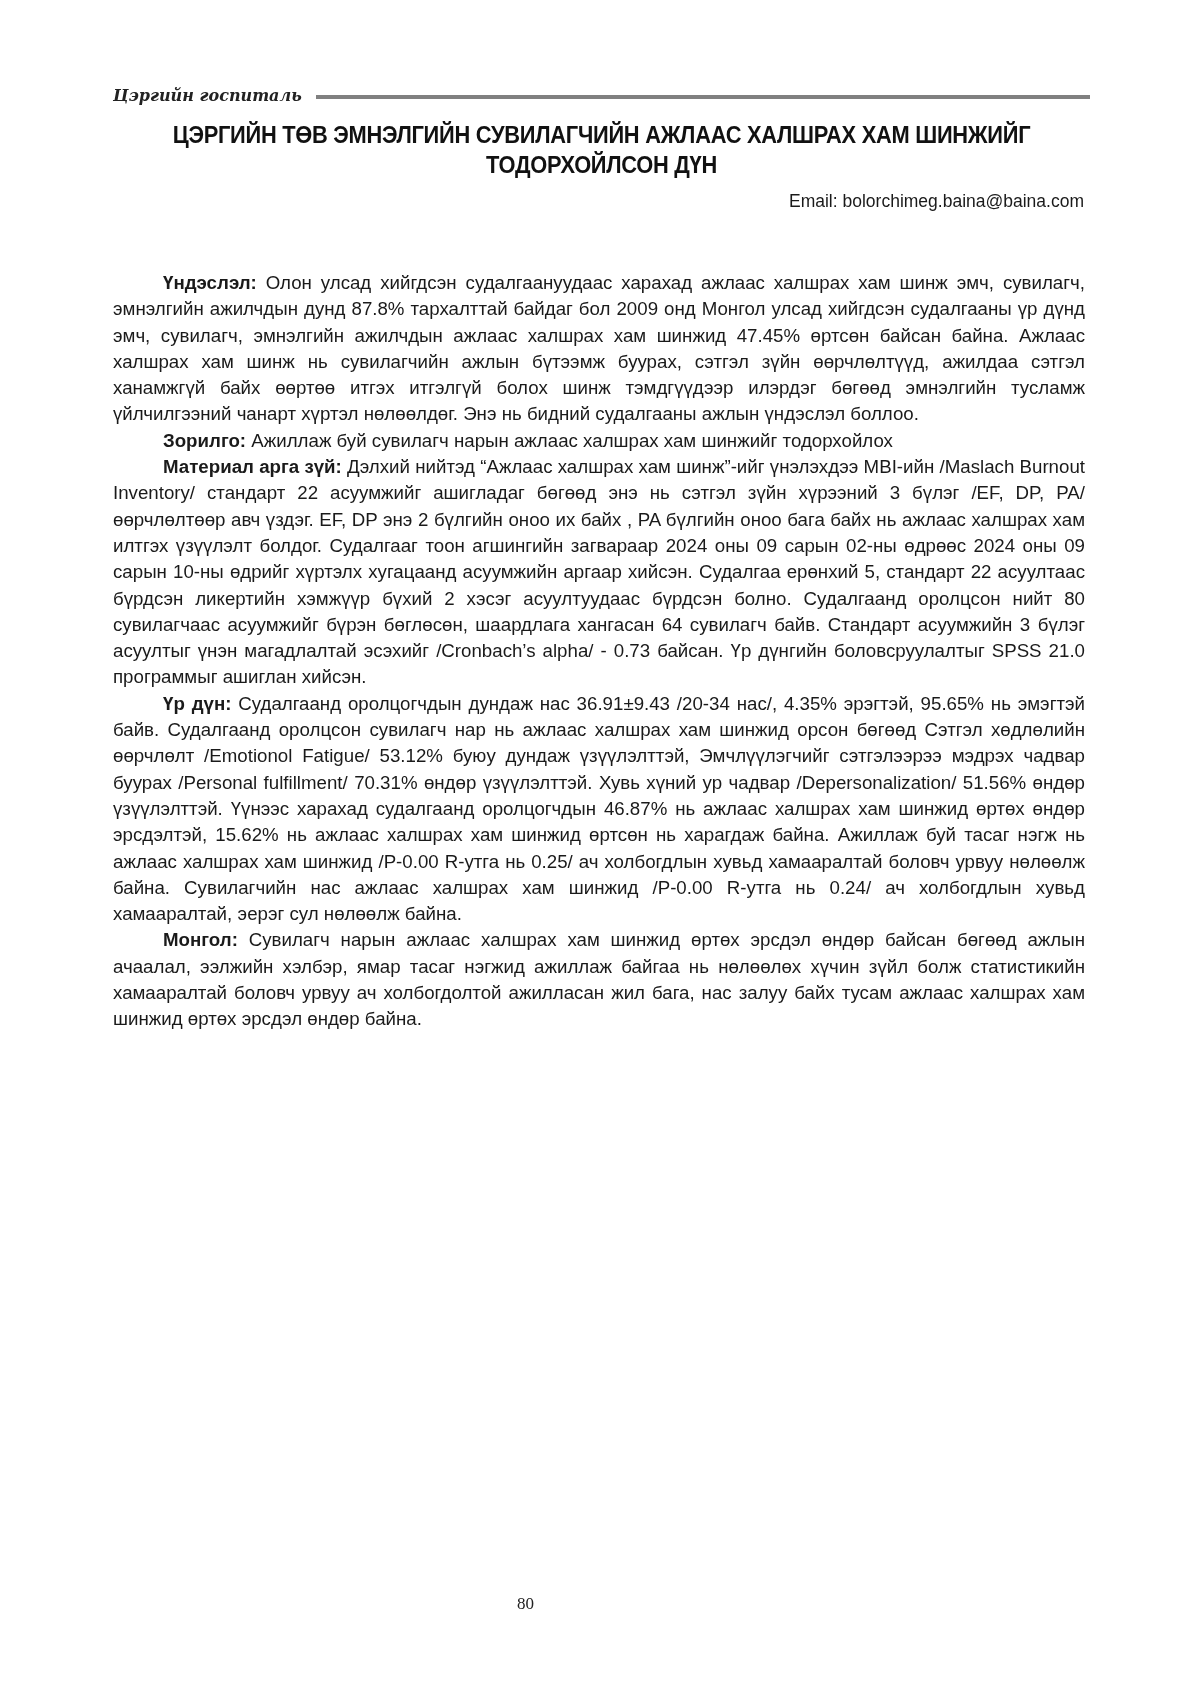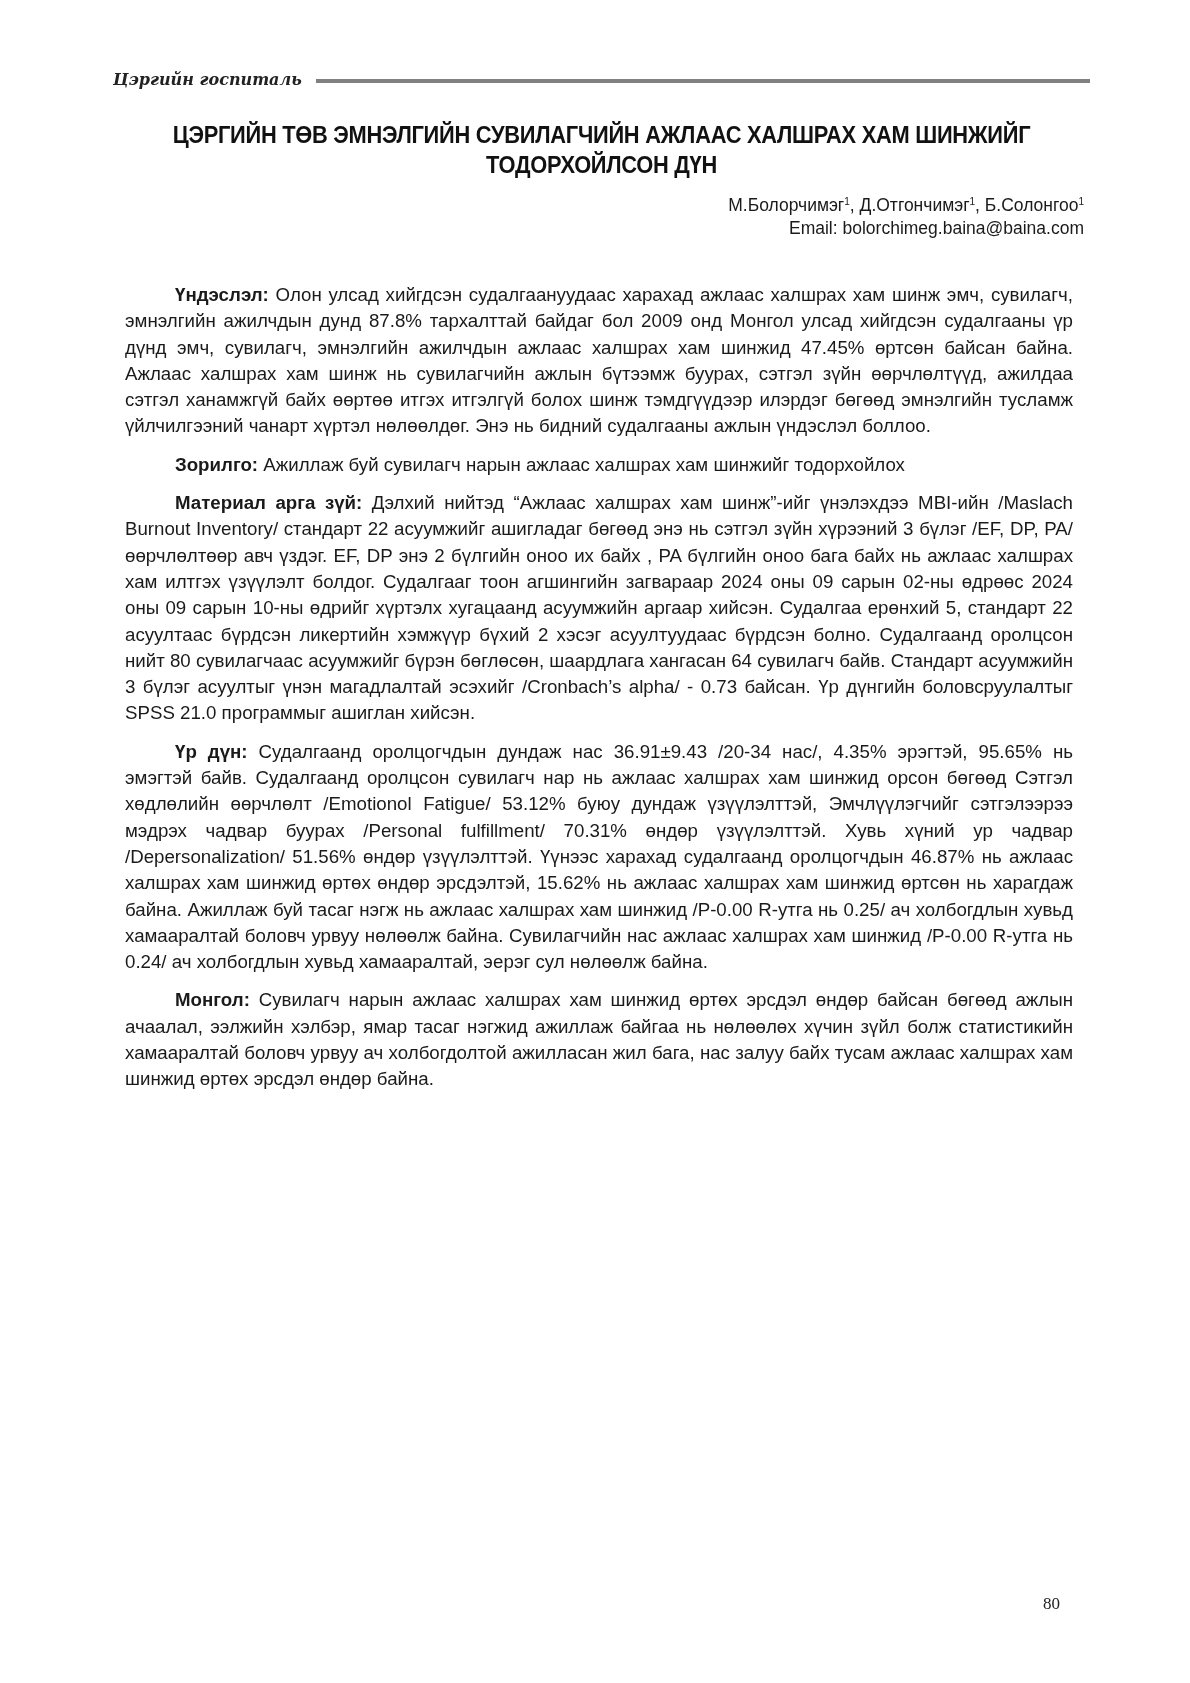--- a/index.html
+++ b/index.html
@@ -1,44 +1,41 @@
 <!DOCTYPE html>
 <html><head>
 <meta charset="utf-8">
 <style>
   html, body { margin: 0; padding: 0; background: #ffffff; }
   body { width: 1190px; height: 1683px; position: relative; overflow: hidden; color: #1e1e1e; }
-  .header { position: absolute; left: 113px; top: 64px; width: 977px; height: 30px; display: flex; align-items: center; }
+  .header { position: absolute; left: 113px; top: 80px; width: 977px; height: 30px; display: flex; align-items: center; }
   .journal { font-family: "DejaVu Serif", serif; font-style: italic; font-weight: bold; font-size: 16px; color: #222; white-space: nowrap; }
   .rule { flex: 1; height: 4px; background: #808080; margin-left: 14px; margin-top: 4px; }
   .title { position: absolute; left: 113px; top: 120px; width: 977px; text-align: center; font-family: "Liberation Sans", sans-serif; font-weight: bold; font-size: 23.5px; line-height: 30px; letter-spacing: -0.3px; transform: scaleX(0.93); transform-origin: center top; color: #111; }
   .authors { position: absolute; right: 106px; top: 190px; text-align: right; font-family: "Liberation Sans", sans-serif; font-size: 17.5px; line-height: 23px; color: #1a1a1a; }
   .authors sup { font-size: 10px; vertical-align: 6px; }
   .body { position: absolute; left: 113px; top: 270px; width: 972px; font-family: "Liberation Sans", sans-serif; font-size: 18.7px; line-height: 26.3px; text-align: justify; color: #1a1a1a; }
-  .body p { margin: 12px; text-indent: 50px; }
+  .body p { margin: 0; text-indent: 50px; }
   .body b { font-weight: bold; }
-  .pagenum { position: absolute; left: 9px; width: 1051px; top: 1594px; text-align: right; font-family: "Liberation Serif", serif; font-size: 17px; color: #222; }
+  .pagenum { position: absolute; left: 0; width: 1051px; top: 1594px; text-align: center; font-family: "Liberation Serif", serif; font-size: 17px; color: #222; }
 </style>
 </head>
 <body>
 
 <div class="header">
   <span class="journal">Цэргийн госпиталь</span>
   <div class="rule"></div>
 </div>
 
 <div class="title">
   <div>ЦЭРГИЙН ТӨВ ЭМНЭЛГИЙН СУВИЛАГЧИЙН АЖЛААС ХАЛШРАХ ХАМ ШИНЖИЙГ</div>
   <div>ТОДОРХОЙЛСОН ДҮН</div>
 </div>
 
 <div class="authors">
-  <div>
-    <span>М.Болорчимэг</span><sup>1</sup><span>, </span><span>Д.Отгончимэг</span><sup>1</sup><span>, </span><span>Б.Солонгоо</span><sup>1</sup>
-  </div>
   <div>Email: bolorchimeg.baina@baina.com</div>
 </div>
 
 <div class="body">
   <p><b>Үндэслэл:</b><span> Олон улсад хийгдсэн судалгаануудаас харахад ажлаас халшрах хам шинж эмч, сувилагч, эмнэлгийн ажилчдын дунд 87.8% тархалттай байдаг бол 2009 онд Монгол улсад хийгдсэн судалгааны үр дүнд эмч, сувилагч, эмнэлгийн ажилчдын ажлаас халшрах хам шинжид 47.45%  өртсөн байсан байна. Ажлаас халшрах хам шинж нь сувилагчийн ажлын бүтээмж буурах, сэтгэл зүйн өөрчлөлтүүд, ажилдаа сэтгэл ханамжгүй байх өөртөө итгэх итгэлгүй болох шинж тэмдгүүдээр илэрдэг бөгөөд эмнэлгийн тусламж үйлчилгээний чанарт хүртэл нөлөөлдөг. Энэ нь бидний судалгааны ажлын үндэслэл боллоо.</span></p>
   <p><b>Зорилго:</b><span> Ажиллаж буй сувилагч нарын ажлаас халшрах хам шинжийг тодорхойлох</span></p>
   <p><b>Материал арга зүй:</b><span> Дэлхий нийтэд “Ажлаас халшрах хам шинж”-ийг үнэлэхдээ MBI-ийн /Maslach Burnout Inventory/ стандарт 22 асуумжийг ашигладаг бөгөөд энэ нь сэтгэл зүйн хүрээний 3 бүлэг /EF, DP, PA/ өөрчлөлтөөр авч үздэг. EF, DP энэ 2 бүлгийн оноо их байх , PA бүлгийн оноо бага байх нь ажлаас халшрах хам илтгэх үзүүлэлт болдог. Судалгааг тоон агшингийн загвараар 2024 оны 09 сарын 02-ны өдрөөс 2024 оны 09 сарын 10-ны өдрийг хүртэлх хугацаанд асуумжийн аргаар хийсэн. Судалгаа ерөнхий 5, стандарт 22 асуултаас бүрдсэн ликертийн хэмжүүр бүхий 2 хэсэг асуултуудаас бүрдсэн болно. Судалгаанд оролцсон нийт 80 сувилагчаас асуумжийг бүрэн бөглөсөн, шаардлага хангасан 64 сувилагч байв. Стандарт асуумжийн 3 бүлэг асуултыг үнэн магадлалтай эсэхийг /Cronbach’s alpha/ - 0.73 байсан. Үр дүнгийн боловсруулалтыг SPSS 21.0 программыг ашиглан хийсэн.</span></p>
   <p><b>Үр дүн:</b><span> Судалгаанд оролцогчдын дундаж нас 36.91±9.43 /20-34 нас/, 4.35% эрэгтэй, 95.65% нь эмэгтэй байв. Судалгаанд оролцсон сувилагч нар нь ажлаас халшрах хам шинжид орсон бөгөөд Сэтгэл хөдлөлийн өөрчлөлт /Emotionol Fatigue/  53.12% буюу дундаж үзүүлэлттэй, Эмчлүүлэгчийг сэтгэлээрээ мэдрэх чадвар буурах /Personal fulfillment/ 70.31% өндөр үзүүлэлттэй. Хувь хүний ур чадвар /Depersonalization/ 51.56% өндөр үзүүлэлттэй. Үүнээс харахад судалгаанд оролцогчдын 46.87% нь ажлаас халшрах хам шинжид өртөх өндөр эрсдэлтэй, 15.62% нь ажлаас халшрах хам шинжид өртсөн нь харагдаж байна. Ажиллаж буй тасаг нэгж нь ажлаас халшрах хам шинжид /P-0.00 R-утга нь 0.25/ ач холбогдлын хувьд хамааралтай боловч урвуу нөлөөлж байна. Сувилагчийн нас ажлаас халшрах хам шинжид /P-0.00 R-утга нь 0.24/ ач холбогдлын хувьд хамааралтай, эерэг сул нөлөөлж байна.</span></p>
   <p><b>Монгол:</b><span> Сувилагч нарын ажлаас халшрах хам шинжид өртөх эрсдэл өндөр байсан бөгөөд ажлын ачаалал, ээлжийн хэлбэр, ямар тасаг нэгжид ажиллаж байгаа нь нөлөөлөх хүчин зүйл болж статистикийн хамааралтай боловч урвуу ач холбогдолтой ажилласан жил бага, нас залуу байх тусам ажлаас халшрах хам шинжид өртөх эрсдэл өндөр байна.</span></p>
 </div>

